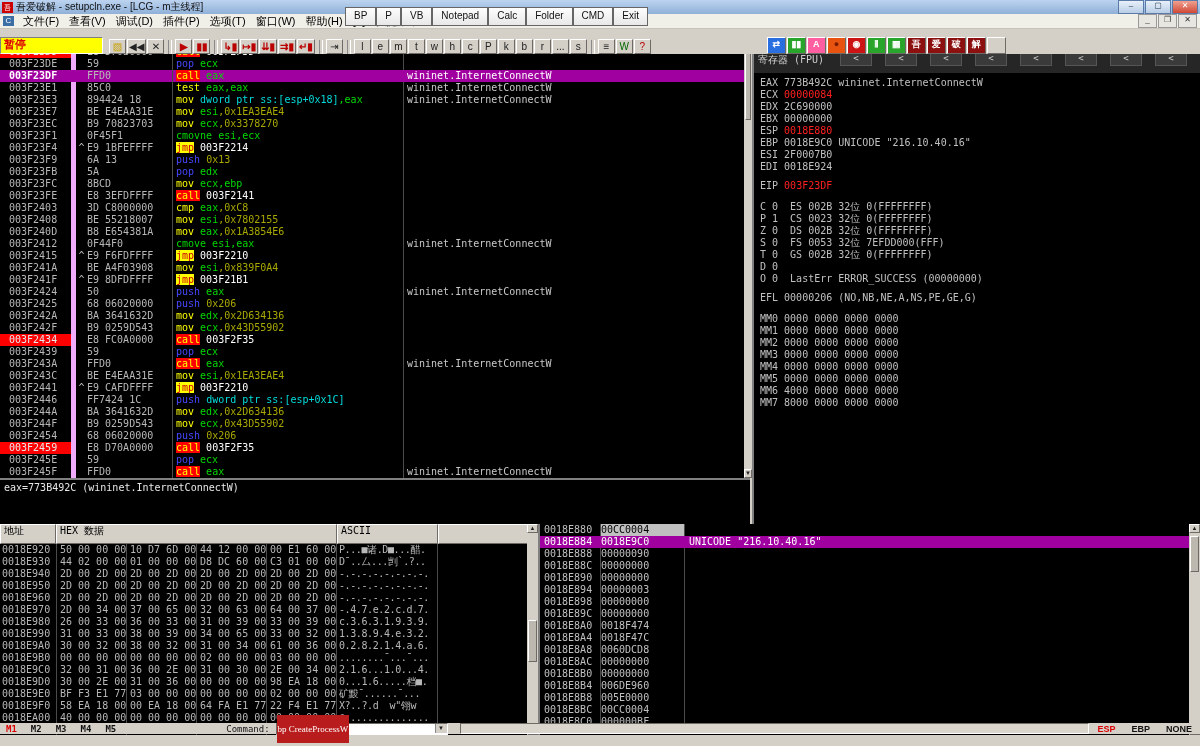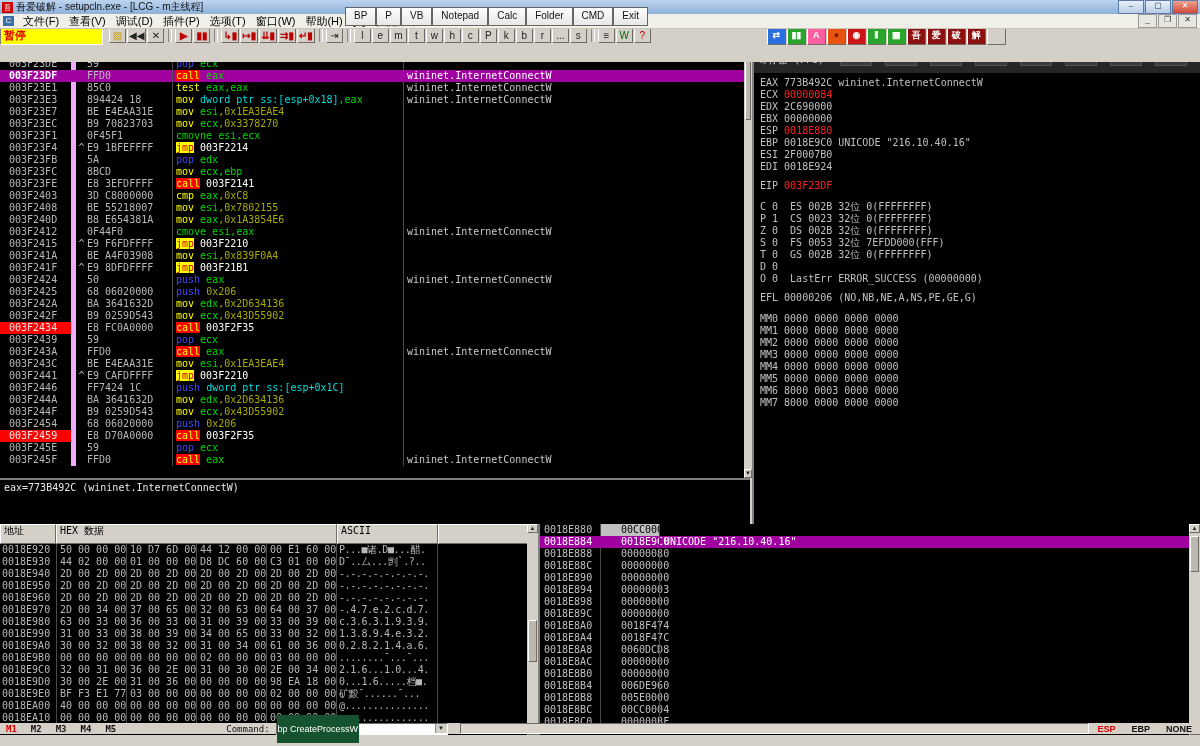--- a/index.html
+++ b/index.html
@@ -27,22 +27,22 @@
   .mdibtns{margin-left:auto;display:flex;margin-right:3px}
   .mdibtn{width:17px;height:12px;background:#e8e6e0;border:1px solid #999;font-size:8px;
     line-height:10px;text-align:center;margin-left:1px;color:#333}
 
   
   .quickbar{position:absolute;left:345px;top:7px;height:19px;display:flex;z-index:10}
   .qbtn{height:17px;padding:0 8px;background:linear-gradient(#fdfdfd,#e8e8e8);
     border:1px solid #666;font-size:10px;line-height:16px;color:#111;margin-right:0px}
 
   
-  .toolbar{position:absolute;left:0;top:28px;width:1200px;height:34px;background:#d4d0c8;
-    display:flex;align-items:flex-start;z-index:3}
+  .toolbar{position:absolute;left:0;top:28px;width:1200px;height:26px;background:#d4d0c8;
+    display:flex;align-items:flex-end;z-index:3}
   .pausebox{width:98px;height:15px;background:#ffff00;border:1px solid;
     border-color:#808080 #fff #fff #808080;color:#d00;font-size:11px;font-weight:bold;
     line-height:14px;padding-left:3px;margin-right:6px}
   .tbtn{min-width:17px;height:15px;background:#d4d0c8;border:1px solid;
     border-color:#fff #6e6a66 #6e6a66 #fff;font-size:10px;line-height:13px;text-align:center;
     margin-right:1px;color:#222;padding:0 1px;box-sizing:border-box}
   .tbtn.red{color:#b00;font-weight:bold}
   .tsep{width:2px;height:14px;border-left:1px solid #8a8a8a;border-right:1px solid #fff;margin:0 3px}
   .cbtn{width:17px;height:15px;border:1px solid;border-color:#fff #6e6a66 #6e6a66 #fff;
     font-size:9px;line-height:13px;text-align:center;margin-right:1px;font-weight:bold}
@@ -106,35 +106,35 @@
   .dascii{width:101px;flex:0 0 auto;border-left:1px solid #4a4a4a;padding-left:2px;box-sizing:border-box;
     letter-spacing:-0.4px;overflow:hidden}
   .dend{flex:1;border-left:1px solid #4a4a4a}
 
   
   .stack{position:absolute;left:538px;top:524px;width:651px;height:211px;background:#000;
     font-size:10px;line-height:12px;border-left:2px solid #808080;box-sizing:border-box;overflow:hidden}
   .srow{display:flex;height:12px;white-space:pre;color:#c0c0c0}
   .srow.sel{background:#a000a0;color:#fff}
   .sa{width:60px;flex:0 0 auto;padding-left:4px;box-sizing:border-box}
-  .sv{width:59px;flex:0 0 auto;border-left:1px solid #4a4a4a;padding-left:20px;box-sizing:border-box}
+  .sv{width:84px;flex:0 0 auto;border-left:1px solid #4a4a4a;padding-left:0;box-sizing:border-box}
   .srow.sel .sv{border-left-color:#a000a0}
   .sv.espmark{background:#c0c0c0;color:#000}
   .sc{flex:1;border-left:1px solid #4a4a4a;padding-left:4px}
   .srow.sel .sc{border-left-color:#a000a0}
 
   
   .statusbar{position:absolute;left:0;top:723px;width:1200px;height:11px;background:#d4d0c8;
     display:flex;align-items:center;font-size:9px;color:#111;z-index:6}
   .mlabel{margin-left:6px;font-weight:bold;font-family:"DejaVu Sans Mono",monospace;font-size:9px}
   .mlabel.active{color:#d00}
   .cmdlabel{margin-left:110px;font-size:9px}
   .combo{margin-left:6px;width:170px;height:10px;background:#fff;border:1px solid;
     border-color:#6e6a66 #fff #fff #6e6a66;display:flex;align-items:center;font-size:9px}
-  .combosel{background:#14532d;color:#fff;padding:9px 1px;font-family:Liberation Sans, sans-serif}
+  .combosel{background:#b91c1c;color:#fff;padding:9px 1px;font-family:Liberation Serif, serif}
   .comboarrow{margin-left:auto;width:11px;height:9px;background:#d4d0c8;border-left:1px solid #888;
     font-size:6px;line-height:8px;text-align:center;color:#222}
   .statfield{margin-left:12px;flex:1;height:9px;background:#dad6ce;border:1px solid;
     border-color:#6e6a66 #fff #fff #6e6a66}
   .statreg{margin:0 8px;font-weight:bold;font-size:9px}
   .statreg.red{color:#d00}
 </style>
 </head>
 <body>
 
@@ -233,20 +233,21 @@
 <div class="disasm mono" id="disasm">
     <div class="drow"><span class="ca bp">003F23D9</span><span class="cc"></span><span class="cb">E8 570B0000</span><span class="ci"><span class="tc">call</span><span class="tw"> 003F2F35</span></span><span class="cmt"></span></div>
     <div class="drow"><span class="ca">003F23DE</span><span class="cc"></span><span class="cb">59</span><span class="ci"><span class="tp">pop</span><span class="tg"> ecx</span></span><span class="cmt"></span></div>
     <div class="drow sel"><span class="ca">003F23DF</span><span class="cc"></span><span class="cb">FFD0</span><span class="ci"><span class="tc">call</span><span class="tg"> eax</span></span><span class="cmt">wininet.InternetConnectW</span></div>
     <div class="drow"><span class="ca">003F23E1</span><span class="cc"></span><span class="cb">85C0</span><span class="ci"><span class="ty">test</span><span class="tg"> eax,eax</span></span><span class="cmt">wininet.InternetConnectW</span></div>
     <div class="drow"><span class="ca">003F23E3</span><span class="cc"></span><span class="cb">894424 18</span><span class="ci"><span class="ty">mov </span><span class="tm">dword ptr ss:[esp+0x18]</span><span class="tg">,eax</span></span><span class="cmt">wininet.InternetConnectW</span></div>
     <div class="drow"><span class="ca">003F23E7</span><span class="cc"></span><span class="cb">BE E4EAA31E</span><span class="ci"><span class="ty">mov </span><span class="tg">esi</span><span class="to">,0x1EA3EAE4</span></span><span class="cmt"></span></div>
     <div class="drow"><span class="ca">003F23EC</span><span class="cc"></span><span class="cb">B9 70823703</span><span class="ci"><span class="ty">mov </span><span class="tg">ecx</span><span class="to">,0x3378270</span></span><span class="cmt"></span></div>
     <div class="drow"><span class="ca">003F23F1</span><span class="cc"></span><span class="cb">0F45F1</span><span class="ci"><span class="tg">cmovne esi,ecx</span></span><span class="cmt"></span></div>
     <div class="drow"><span class="ca">003F23F4</span><span class="cc">^</span><span class="cb">E9 1BFEFFFF</span><span class="ci"><span class="tj">jmp</span><span class="tw"> 003F2214</span></span><span class="cmt"></span></div>
+    <div class="drow"><span class="ca">003F23F9</span><span class="cc"></span><span class="cb">6A 13</span><span class="ci"><span class="tp">push</span><span class="td"> </span><span class="to">0x13</span></span><span class="cmt"></span></div>
     <div class="drow"><span class="ca">003F23FB</span><span class="cc"></span><span class="cb">5A</span><span class="ci"><span class="tp">pop</span><span class="tg"> edx</span></span><span class="cmt"></span></div>
     <div class="drow"><span class="ca">003F23FC</span><span class="cc"></span><span class="cb">8BCD</span><span class="ci"><span class="ty">mov </span><span class="tg">ecx,ebp</span></span><span class="cmt"></span></div>
     <div class="drow"><span class="ca">003F23FE</span><span class="cc"></span><span class="cb">E8 3EFDFFFF</span><span class="ci"><span class="tc">call</span><span class="tw"> 003F2141</span></span><span class="cmt"></span></div>
     <div class="drow"><span class="ca">003F2403</span><span class="cc"></span><span class="cb">3D C8000000</span><span class="ci"><span class="ty">cmp </span><span class="tg">eax</span><span class="to">,0xC8</span></span><span class="cmt"></span></div>
     <div class="drow"><span class="ca">003F2408</span><span class="cc"></span><span class="cb">BE 55218007</span><span class="ci"><span class="ty">mov </span><span class="tg">esi</span><span class="to">,0x7802155</span></span><span class="cmt"></span></div>
     <div class="drow"><span class="ca">003F240D</span><span class="cc"></span><span class="cb">B8 E654381A</span><span class="ci"><span class="ty">mov </span><span class="tg">eax</span><span class="to">,0x1A3854E6</span></span><span class="cmt"></span></div>
     <div class="drow"><span class="ca">003F2412</span><span class="cc"></span><span class="cb">0F44F0</span><span class="ci"><span class="tg">cmove esi,eax</span></span><span class="cmt">wininet.InternetConnectW</span></div>
     <div class="drow"><span class="ca">003F2415</span><span class="cc">^</span><span class="cb">E9 F6FDFFFF</span><span class="ci"><span class="tj">jmp</span><span class="tw"> 003F2210</span></span><span class="cmt"></span></div>
     <div class="drow"><span class="ca">003F241A</span><span class="cc"></span><span class="cb">BE A4F03908</span><span class="ci"><span class="ty">mov </span><span class="tg">esi</span><span class="to">,0x839F0A4</span></span><span class="cmt"></span></div>
     <div class="drow"><span class="ca">003F241F</span><span class="cc">^</span><span class="cb">E9 8DFDFFFF</span><span class="ci"><span class="tj">jmp</span><span class="tw"> 003F21B1</span></span><span class="cmt"></span></div>
@@ -308,21 +309,21 @@
       <div class="rline">O 0  LastErr ERROR_SUCCESS (00000000)</div>
       <div class="rgap"></div>
       <div class="rline">EFL 00000206 (NO,NB,NE,A,NS,PE,GE,G)</div>
       <div class="rgap2"></div>
       <div class="rline">MM0 0000 0000 0000 0000</div>
       <div class="rline">MM1 0000 0000 0000 0000</div>
       <div class="rline">MM2 0000 0000 0000 0000</div>
       <div class="rline">MM3 0000 0000 0000 0000</div>
       <div class="rline">MM4 0000 0000 0000 0000</div>
       <div class="rline">MM5 0000 0000 0000 0000</div>
-      <div class="rline">MM6 8000 0003 0000 0000</div>
+      <div class="rline">MM6 4000 0000 0000 0000</div>
       <div class="rline">MM7 8000 0000 0000 0000</div>
     </div>
 </div>
 
 <div class="infopane mono">
   <div class="infoline">eax=773B492C (wininet.InternetConnectW)</div>
 </div>
 
 <div class="dump mono">
   <div class="dumphdr">
@@ -331,42 +332,43 @@
     <div class="dh" style="width:101px">ASCII</div>
     <div class="dh" style="flex:1"></div>
   </div>
   <div id="dumprows">
       <div class="dumprow"><span class="da">0018E920</span><span class="dg">50 00 00 00</span><span class="dg">10 D7 6D 00</span><span class="dg">44 12 00 00</span><span class="dg">00 E1 60 00</span><span class="dascii">P...■诸.D■...醋.</span><span class="dend"></span></div>
       <div class="dumprow"><span class="da">0018E930</span><span class="dg">44 02 00 00</span><span class="dg">01 00 00 00</span><span class="dg">D8 DC 60 00</span><span class="dg">C3 01 00 00</span><span class="dascii">D¯..厶...剀`.?..</span><span class="dend"></span></div>
       <div class="dumprow"><span class="da">0018E940</span><span class="dg">2D 00 2D 00</span><span class="dg">2D 00 2D 00</span><span class="dg">2D 00 2D 00</span><span class="dg">2D 00 2D 00</span><span class="dascii">-.-.-.-.-.-.-.-.</span><span class="dend"></span></div>
       <div class="dumprow"><span class="da">0018E950</span><span class="dg">2D 00 2D 00</span><span class="dg">2D 00 2D 00</span><span class="dg">2D 00 2D 00</span><span class="dg">2D 00 2D 00</span><span class="dascii">-.-.-.-.-.-.-.-.</span><span class="dend"></span></div>
       <div class="dumprow"><span class="da">0018E960</span><span class="dg">2D 00 2D 00</span><span class="dg">2D 00 2D 00</span><span class="dg">2D 00 2D 00</span><span class="dg">2D 00 2D 00</span><span class="dascii">-.-.-.-.-.-.-.-.</span><span class="dend"></span></div>
       <div class="dumprow"><span class="da">0018E970</span><span class="dg">2D 00 34 00</span><span class="dg">37 00 65 00</span><span class="dg">32 00 63 00</span><span class="dg">64 00 37 00</span><span class="dascii">-.4.7.e.2.c.d.7.</span><span class="dend"></span></div>
-      <div class="dumprow"><span class="da">0018E980</span><span class="dg">63 00 33 00</span><span class="dg">36 00 33 00</span><span class="dg">31 00 39 00</span><span class="dg">33 00 39 00</span><span class="dascii">c.3.6.3.1.9.3.9.</span><span class="dend"></span></div>
+      <div class="dumprow"><span class="da">0018E980</span><span class="dg">26 00 33 00</span><span class="dg">36 00 33 00</span><span class="dg">31 00 39 00</span><span class="dg">33 00 39 00</span><span class="dascii">c.3.6.3.1.9.3.9.</span><span class="dend"></span></div>
       <div class="dumprow"><span class="da">0018E990</span><span class="dg">31 00 33 00</span><span class="dg">38 00 39 00</span><span class="dg">34 00 65 00</span><span class="dg">33 00 32 00</span><span class="dascii">1.3.8.9.4.e.3.2.</span><span class="dend"></span></div>
       <div class="dumprow"><span class="da">0018E9A0</span><span class="dg">30 00 32 00</span><span class="dg">38 00 32 00</span><span class="dg">31 00 34 00</span><span class="dg">61 00 36 00</span><span class="dascii">0.2.8.2.1.4.a.6.</span><span class="dend"></span></div>
       <div class="dumprow"><span class="da">0018E9B0</span><span class="dg">00 00 00 00</span><span class="dg">00 00 00 00</span><span class="dg">02 00 00 00</span><span class="dg">03 00 00 00</span><span class="dascii">........ˉ...ˉ...</span><span class="dend"></span></div>
       <div class="dumprow"><span class="da">0018E9C0</span><span class="dg">32 00 31 00</span><span class="dg">36 00 2E 00</span><span class="dg">31 00 30 00</span><span class="dg">2E 00 34 00</span><span class="dascii">2.1.6...1.0...4.</span><span class="dend"></span></div>
       <div class="dumprow"><span class="da">0018E9D0</span><span class="dg">30 00 2E 00</span><span class="dg">31 00 36 00</span><span class="dg">00 00 00 00</span><span class="dg">98 EA 18 00</span><span class="dascii">0...1.6.....档■.</span><span class="dend"></span></div>
       <div class="dumprow"><span class="da">0018E9E0</span><span class="dg">BF F3 E1 77</span><span class="dg">03 00 00 00</span><span class="dg">00 00 00 00</span><span class="dg">02 00 00 00</span><span class="dascii">矿黢ˉ......ˉ...</span><span class="dend"></span></div>
+      <div class="dumprow"><span class="da">0018E9F0</span><span class="dg">58 EA 18 00</span><span class="dg">00 EA 18 00</span><span class="dg">64 FA E1 77</span><span class="dg">22 F4 E1 77</span><span class="dascii">X?..?.d  w"翎w</span><span class="dend"></span></div>
       <div class="dumprow"><span class="da">0018EA00</span><span class="dg">40 00 00 00</span><span class="dg">00 00 00 00</span><span class="dg">00 00 00 00</span><span class="dg">00 00 00 00</span><span class="dascii">@...............</span><span class="dend"></span></div>
       <div class="dumprow"><span class="da">0018EA10</span><span class="dg">00 00 00 00</span><span class="dg">00 00 00 00</span><span class="dg">00 00 00 00</span><span class="dg">00 00 00 00</span><span class="dascii">................</span><span class="dend"></span></div>
     </div>
 </div>
 
 <div class="vsb" style="left:527px;top:524px;width:11px;height:211px">
   <div class="sbarrow" style="top:0">▲</div>
   <div class="thumb" style="top:96px;height:40px"></div>
   <div class="sbarrow" style="bottom:0">▼</div>
 </div>
 
 <div class="stack mono" id="stack">
     <div class="srow"><span class="sa">0018E880</span><span class="sv espmark">00CC0004</span><span class="sc"></span></div>
     <div class="srow sel"><span class="sa">0018E884</span><span class="sv">0018E9C0</span><span class="sc">UNICODE "216.10.40.16"</span></div>
-    <div class="srow"><span class="sa">0018E888</span><span class="sv">00000080</span><span class="sc"></span></div>
+    <div class="srow"><span class="sa">0018E888</span><span class="sv">00000090</span><span class="sc"></span></div>
     <div class="srow"><span class="sa">0018E88C</span><span class="sv">00000000</span><span class="sc"></span></div>
     <div class="srow"><span class="sa">0018E890</span><span class="sv">00000000</span><span class="sc"></span></div>
     <div class="srow"><span class="sa">0018E894</span><span class="sv">00000003</span><span class="sc"></span></div>
     <div class="srow"><span class="sa">0018E898</span><span class="sv">00000000</span><span class="sc"></span></div>
     <div class="srow"><span class="sa">0018E89C</span><span class="sv">00000000</span><span class="sc"></span></div>
     <div class="srow"><span class="sa">0018E8A0</span><span class="sv">0018F474</span><span class="sc"></span></div>
     <div class="srow"><span class="sa">0018E8A4</span><span class="sv">0018F47C</span><span class="sc"></span></div>
     <div class="srow"><span class="sa">0018E8A8</span><span class="sv">0060DCD8</span><span class="sc"></span></div>
     <div class="srow"><span class="sa">0018E8AC</span><span class="sv">00000000</span><span class="sc"></span></div>
     <div class="srow"><span class="sa">0018E8B0</span><span class="sv">00000000</span><span class="sc"></span></div>

